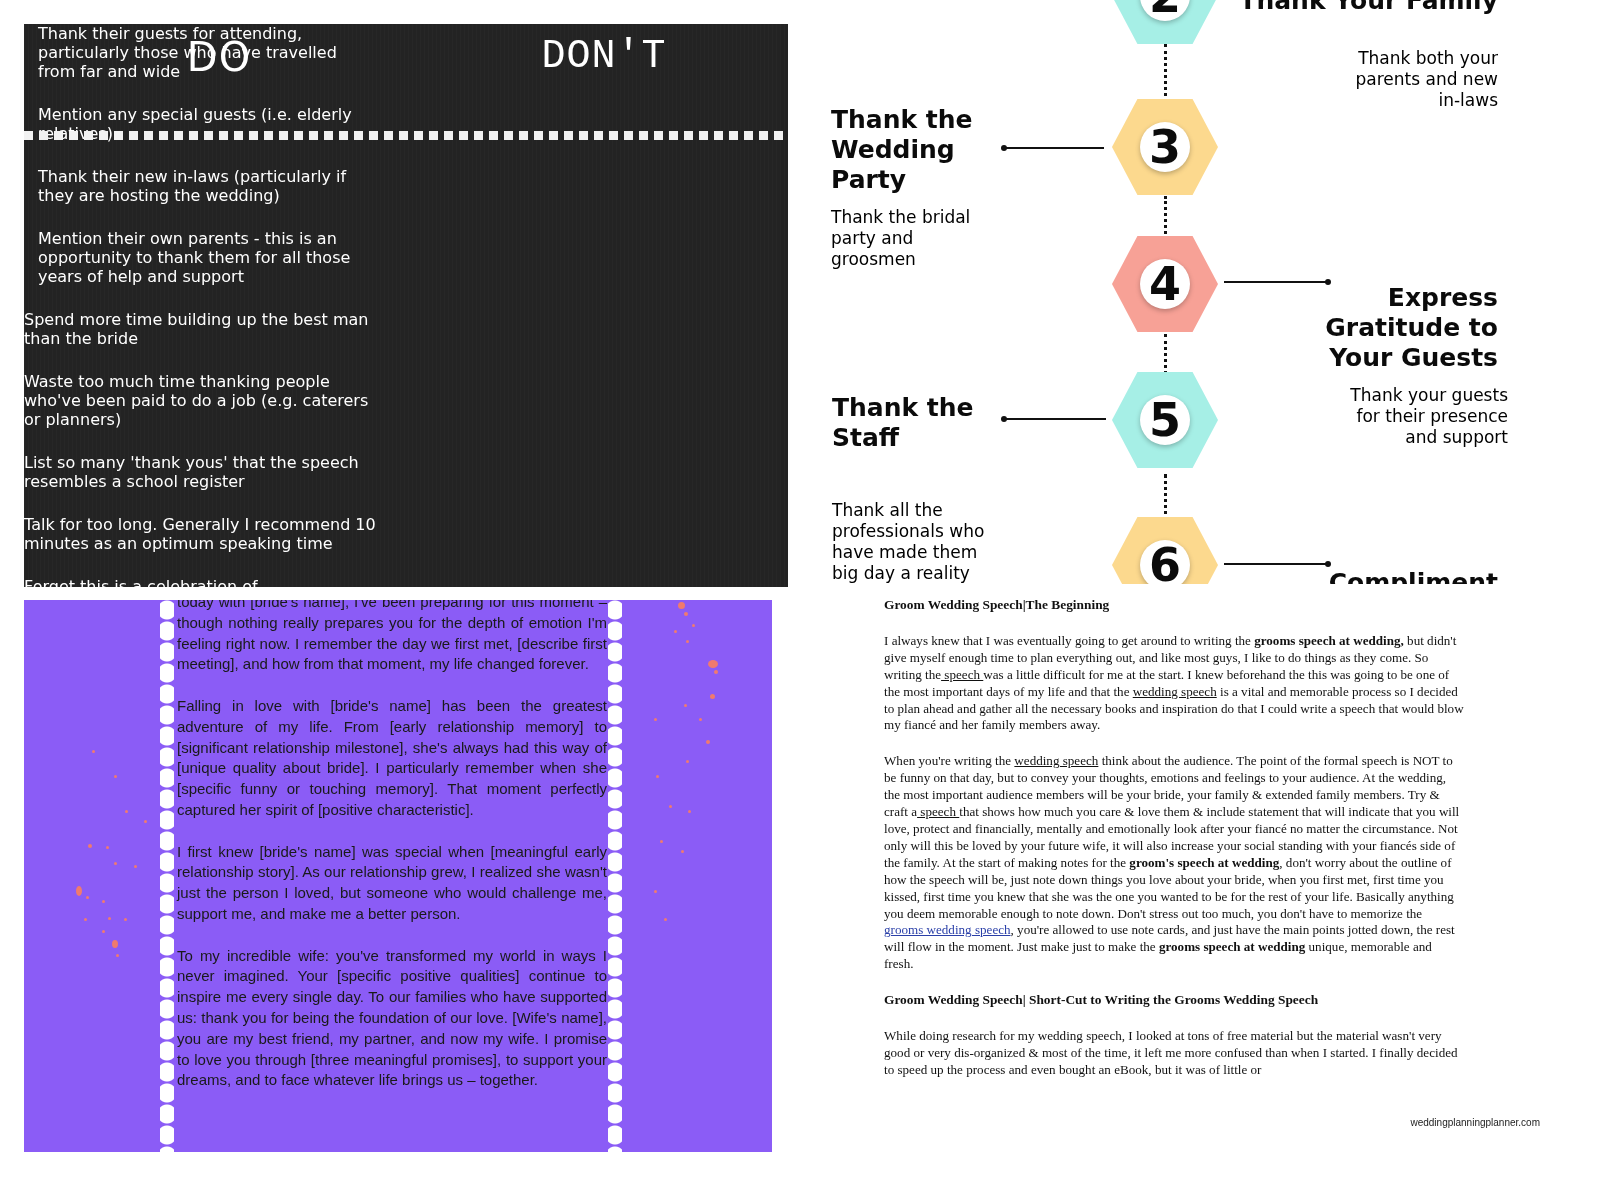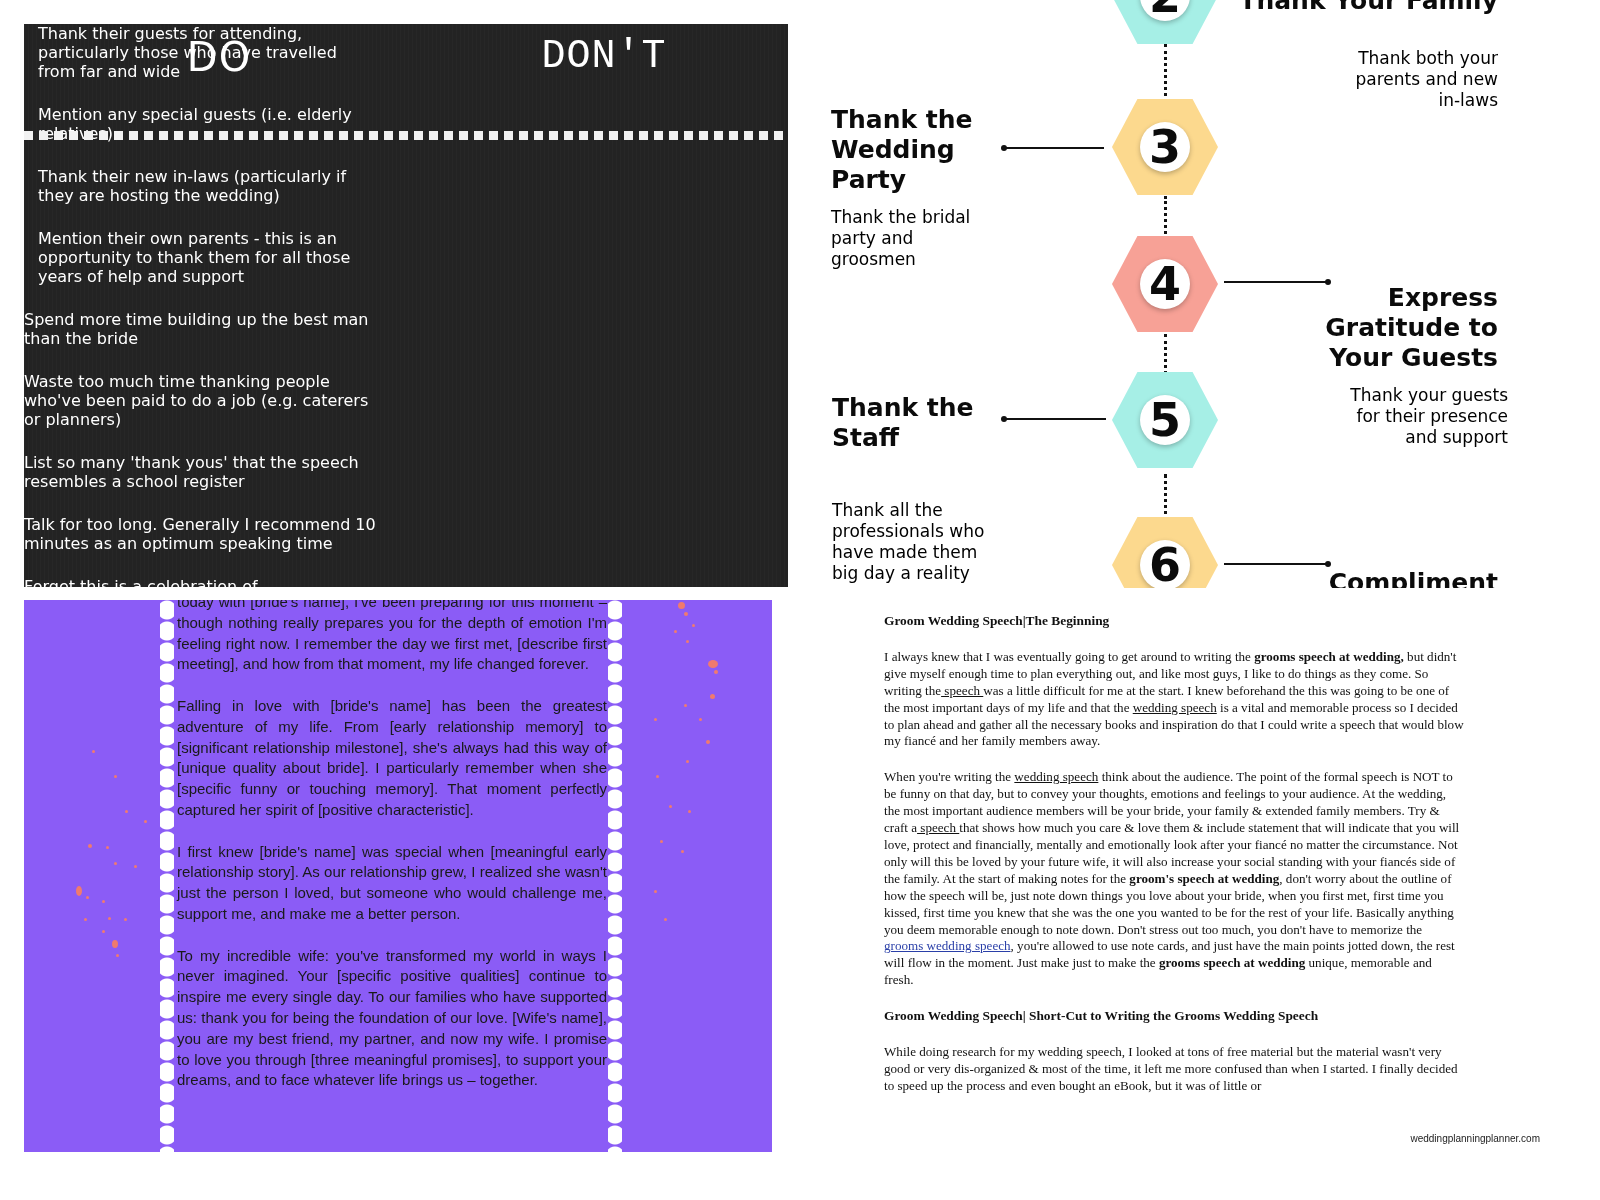--- a/index.html
+++ b/index.html
@@ -77,21 +77,21 @@
   #speech-text {
     position: absolute; left: 153px; top: -8px; width: 430px;
     font-family: "Liberation Sans", sans-serif; font-size: 15px; line-height: 20.8px;
     color: #1a1a1a; text-align: justify;
   }
   #speech-text p { margin-bottom: 20.8px; }
   .dot { position: absolute; border-radius: 50%; background: #f07a6e; }
 
   
   #panel-doc {
-    position: absolute; left: 800px; top: 600px; width: 760px; height: 552px;
+    position: absolute; left: 800px; top: 584px; width: 760px; height: 552px;
     background: #ffffff; overflow: hidden;
     font-family: "Liberation Serif", serif; color: #111;
   }
   #doc-body { position: absolute; left: 84px; top: 13px; width: 580px; font-size: 13.1px; line-height: 16.9px; }
   .doc-h { font-weight: bold; font-size: 13.4px; margin-bottom: 19px; }
   .doc-p { margin-bottom: 19px; }
   .u { text-decoration: underline; }
   .lnk { color: #2a3fa8; text-decoration: underline; }
   #watermark {
     position: absolute; right: 20px; bottom: 8px;

